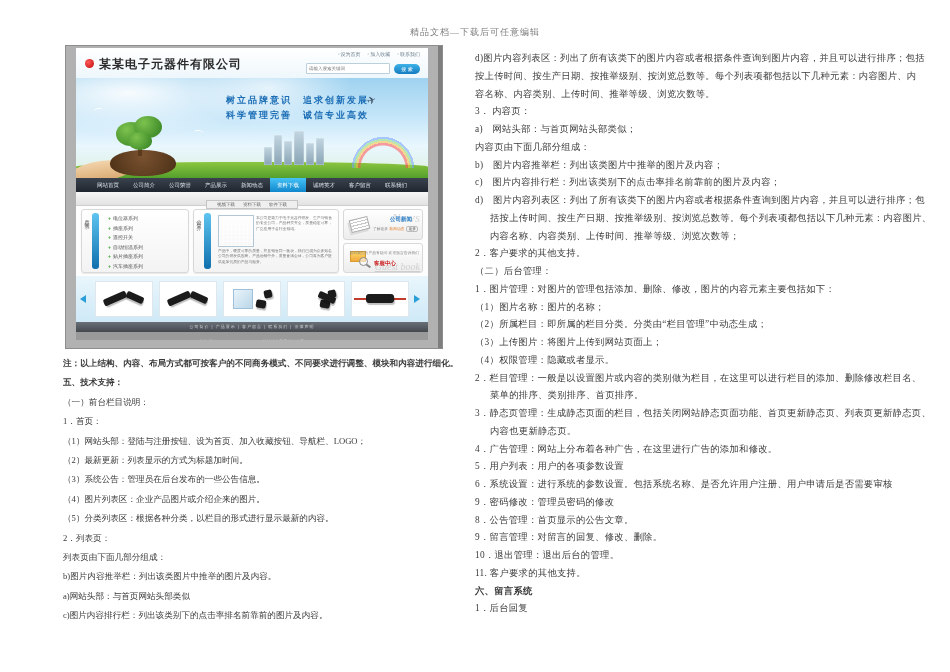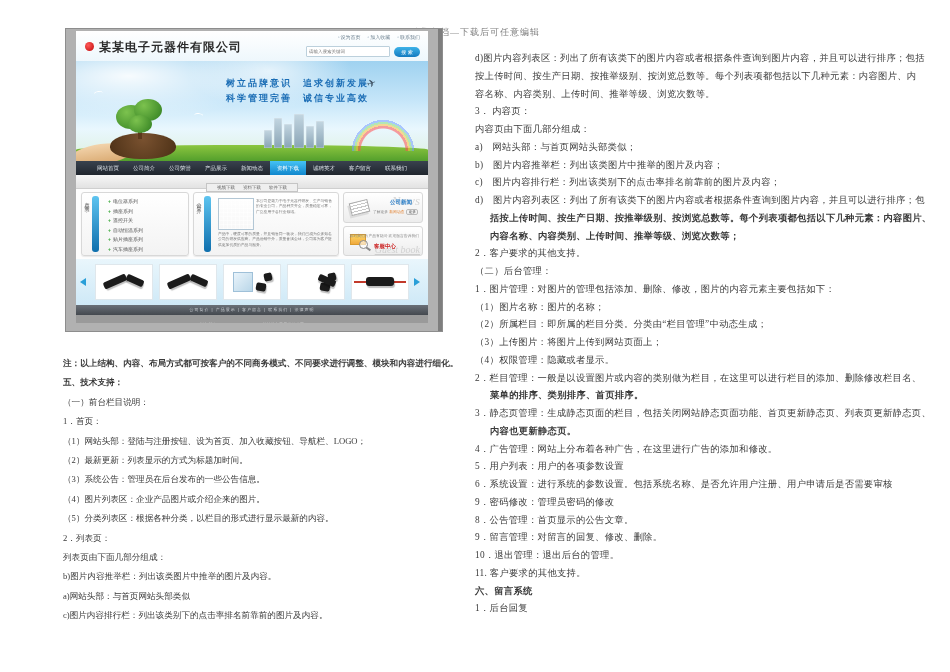--- a/index.html
+++ b/index.html
@@ -2,21 +2,21 @@
 <html><head>
 <meta charset="utf-8">
 <style>
   html,body{margin:0;padding:0;background:#fff;}
   .page{position:relative;width:950px;height:672px;background:#fff;overflow:hidden;
         font-family:"Liberation Serif","DejaVu Serif",serif;color:#3a3a3a;}
   .doc-header{position:absolute;top:26px;left:0;width:100%;text-align:center;
               font-size:9px;color:#7d7d7d;letter-spacing:1px;}
 
   
-  .shot{position:absolute;left:65px;top:28px;width:376px;height:302px;background:#b1b1b1;
+  .shot{position:absolute;left:65px;top:45px;width:376px;height:302px;background:#b1b1b1;
         border:1px solid #8d8d8d;}
   .shot::after{content:'';position:absolute;right:0;top:0;width:4px;height:100%;background:#7e7e7e;}
   .site{position:absolute;left:10px;top:2px;width:352px;bottom:8px;background:#fff;overflow:hidden;
         font-family:"Liberation Sans","DejaVu Sans",sans-serif;}
 
   .site-header{position:relative;height:30px;background:linear-gradient(#ffffff,#eef7fc);}
   .logo-dot{position:absolute;left:9px;top:11px;width:9px;height:9px;border-radius:50%;
             background:radial-gradient(circle at 35% 35%,#ff5a5a,#c00808);}
   .company{position:absolute;left:23px;top:8px;font-size:12px;font-weight:bold;color:#2b2b2b;letter-spacing:1px;}
   .top-links{position:absolute;right:8px;top:3px;font-size:5px;color:#6b7f8e;}
@@ -126,21 +126,21 @@
   .footer-links{height:10px;line-height:10px;text-align:center;font-size:4px;letter-spacing:1px;
                 color:#cfd3d8;background:linear-gradient(#6a7078,#44494f);cursor:pointer;}
   .copyright{height:21px;background:#9a9a9a;text-align:center;font-size:4.2px;color:#e6e6e6;padding-top:7px;box-sizing:border-box;}
 
   
   .col-left{position:absolute;left:63px;top:354px;width:404px;font-size:8.6px;}
   .col-left .doc-line{line-height:19.4px;white-space:nowrap;}
   .col-right{position:absolute;left:475px;top:50px;width:472px;font-size:9.3px;}
   .col-right .doc-line{line-height:17.75px;white-space:nowrap;letter-spacing:.3px;}
   .doc-line.bold{font-weight:bold;}
-  .doc-line.indent{padding-left:15px;font-weight:bold;}
+  .doc-line.indent{padding-left:15px;}
 </style>
 </head>
 <body>
 
 <div class="page">
 
   <div class="doc-header">精品文档—下载后可任意编辑</div>
 
   <div class="shot">
     <div class="site">
@@ -287,22 +287,22 @@
       <div class="doc-line">b)图片内容推举栏：列出该类图片中推举的图片及内容。</div>
       <div class="doc-line">a)网站头部：与首页网站头部类似</div>
       <div class="doc-line">c)图片内容排行栏：列出该类别下的点击率排名前靠前的图片及内容。</div>
     </div>
 
   <div class="col-right">
       <div class="doc-line">d)图片内容列表区：列出了所有该类下的图片内容或者根据条件查询到图片内容，并且可以进行排序；包括</div>
       <div class="doc-line">按上传时间、按生产日期、按推举级别、按浏览总数等。每个列表项都包括以下几种元素：内容图片、内</div>
       <div class="doc-line">容名称、内容类别、上传时间、推举等级、浏览次数等。</div>
       <div class="doc-line">3．  内容页：</div>
+      <div class="doc-line">a)　网站头部：与首页网站头部类似；</div>
       <div class="doc-line">内容页由下面几部分组成：</div>
-      <div class="doc-line">a)　网站头部：与首页网站头部类似；</div>
       <div class="doc-line">b)　图片内容推举栏：列出该类图片中推举的图片及内容；</div>
       <div class="doc-line">c)　图片内容排行栏：列出该类别下的点击率排名前靠前的图片及内容；</div>
       <div class="doc-line">d)　图片内容列表区：列出了所有该类下的图片内容或者根据条件查询到图片内容，并且可以进行排序；包</div>
       <div class="doc-line indent">括按上传时间、按生产日期、按推举级别、按浏览总数等。每个列表项都包括以下几种元素：内容图片、</div>
       <div class="doc-line indent">内容名称、内容类别、上传时间、推举等级、浏览次数等；</div>
       <div class="doc-line">2．客户要求的其他支持。</div>
       <div class="doc-line">（二）后台管理：</div>
       <div class="doc-line">1．图片管理：对图片的管理包括添加、删除、修改，图片的内容元素主要包括如下：</div>
       <div class="doc-line">（1）图片名称：图片的名称；</div>
       <div class="doc-line">（2）所属栏目：即所属的栏目分类。分类由“栏目管理”中动态生成；</div>

